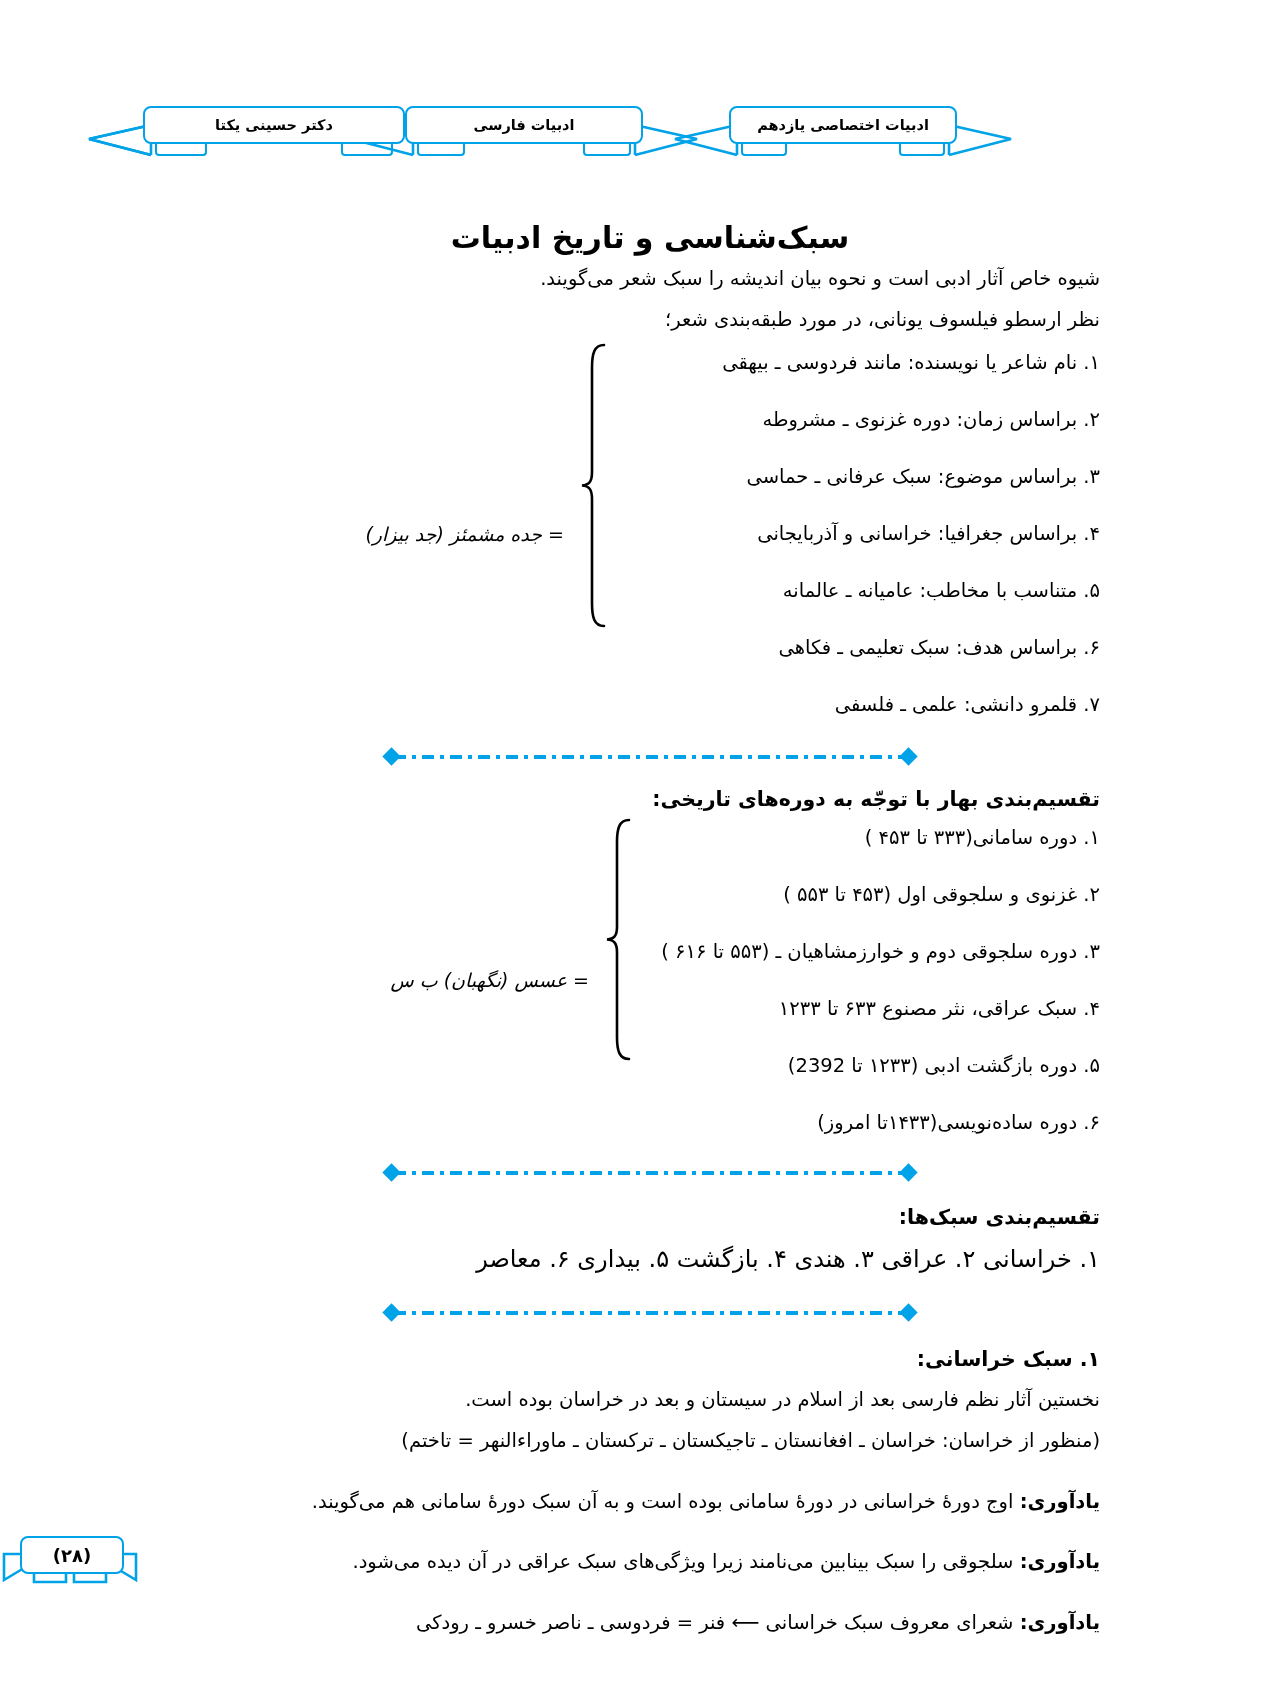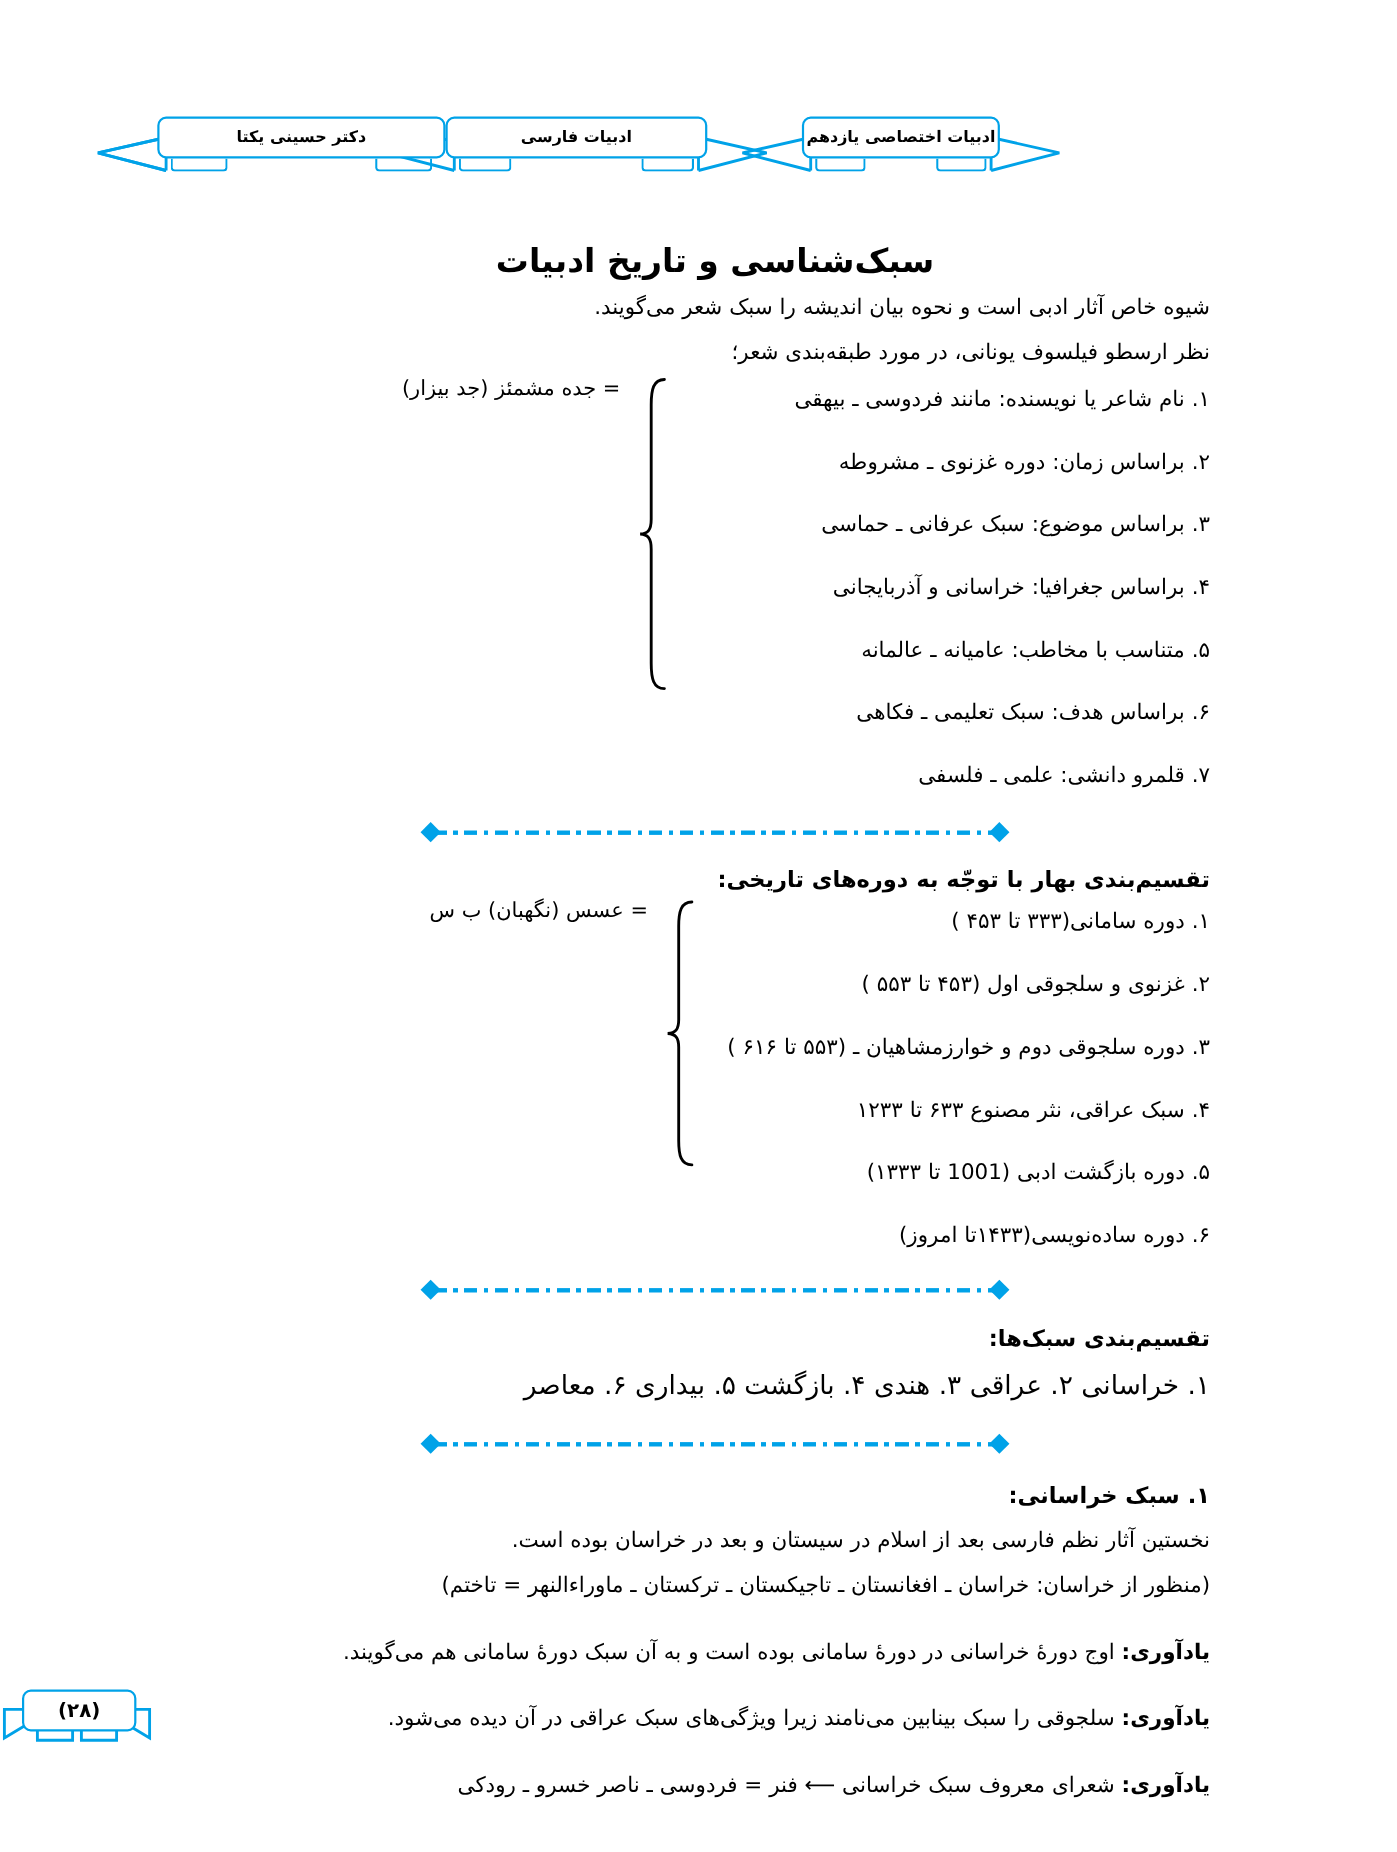--- a/index.html
+++ b/index.html
@@ -130,23 +130,25 @@
     white-space: nowrap;
     text-align: right;
   }
   .brace-svg {
     flex: 0 0 auto;
     margin-right: 14px;
     margin-left: 10px;
   }
   .brace-note {
     display: flex;
+    align-items: center;
     font-size: 19px;
     white-space: nowrap;
     direction: rtl;
+    font-style: italic;
   }
 
   
   .divider {
     position: relative;
     height: 16px;
     display: flex;
     align-items: center;
     justify-content: center;
   }
@@ -241,21 +243,21 @@
       <path d="M66 2 L4 16 L66 32" fill="none" stroke="#00A2E8" stroke-width="2.6"></path>
       <path d="M66 2 L66 32" fill="none" stroke="#00A2E8" stroke-width="2.6"></path>
     </svg>
     <div class="ribbon-box">
       <span class="ribbon-label">ادبیات فارسی</span>
     </div>
     <div class="ribbon-underlip" style="right:12px; width:48px;"></div>
     <div class="ribbon-underlip" style="left:12px; width:48px;"></div>
   </div>
 
-  <div class="ribbon" style="width:180px; margin-right:86px;">
+  <div class="ribbon" style="width:228px; margin-right:86px;">
     <svg class="ribbon-tail right" viewBox="0 0 68 34">
       <path d="M2 2 L64 16 L2 32" fill="none" stroke="#00A2E8" stroke-width="2.6"></path>
       <path d="M2 2 L2 32" fill="none" stroke="#00A2E8" stroke-width="2.6"></path>
     </svg>
     <svg class="ribbon-tail left" viewBox="0 0 68 34">
       <path d="M66 2 L4 16 L66 32" fill="none" stroke="#00A2E8" stroke-width="2.6"></path>
       <path d="M66 2 L66 32" fill="none" stroke="#00A2E8" stroke-width="2.6"></path>
     </svg>
     <div class="ribbon-box">
       <span class="ribbon-label">ادبیات اختصاصی یازدهم</span>
@@ -306,21 +308,21 @@
       <span>= عسس (نگهبان) ب س</span>
     </div>
     <svg class="brace-svg" width="26" height="245" viewBox="0 0 26 245" style="order:-1;">
       <path d="M24 3 C14 3 12 12 12 25 L12 110 C12 119 9 122 2 122.5 C9 123 12 126 12 135 L12 220 C12 233 14 242 24 242" fill="none" stroke="#000" stroke-width="2.6" stroke-linecap="round"></path>
     </svg>
     <div class="brace-list" style="order:-2; width:455px;">
       <div class="li">۱. دوره سامانی(۳۳۳ تا ۴۵۳ )</div>
       <div class="li">۲. غزنوی و سلجوقی اول (۴۵۳ تا ۵۵۳ )</div>
       <div class="li">۳. دوره سلجوقی دوم و خوارزمشاهیان ـ (۵۵۳ تا ۶۱۶ )</div>
       <div class="li">۴. سبک عراقی، نثر مصنوع ۶۳۳ تا  ۱۲۳۳</div>
-      <div class="li">۵. دوره بازگشت ادبی (1001 تا ۱۳۳۳)</div>
+      <div class="li">۵. دوره بازگشت ادبی (۱۲۳۳ تا 2392)</div>
       <div class="li">۶. دوره ساده‌نویسی(۱۴۳۳تا امروز)</div>
     </div>
   </div>
 
   <div class="divider" style="margin-top:22px; margin-bottom:24px;">
     <div class="divider-inner">
       <span class="diamond left"></span>
       <span class="divider-line"></span>
       <span class="diamond right"></span>
     </div>

